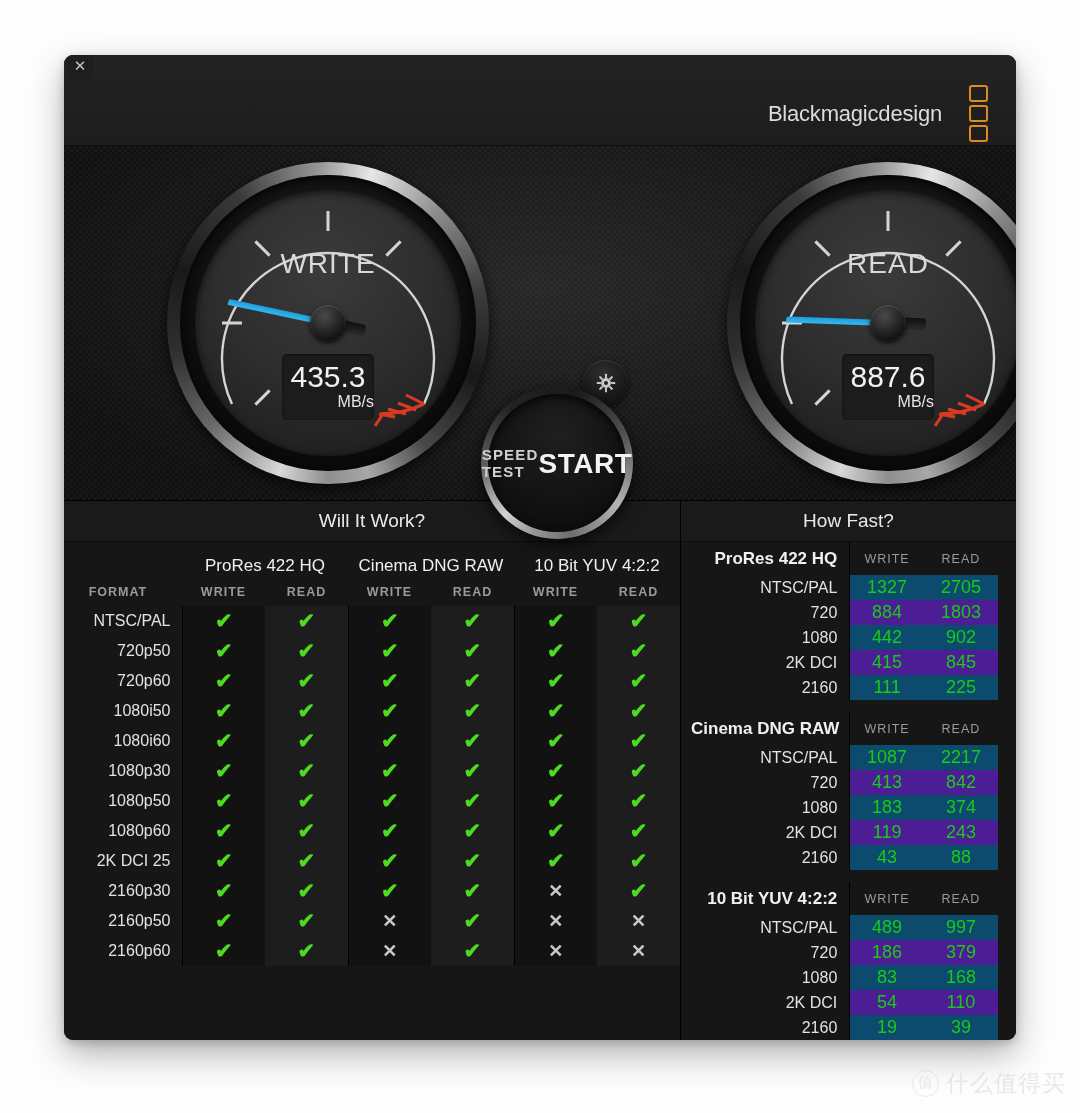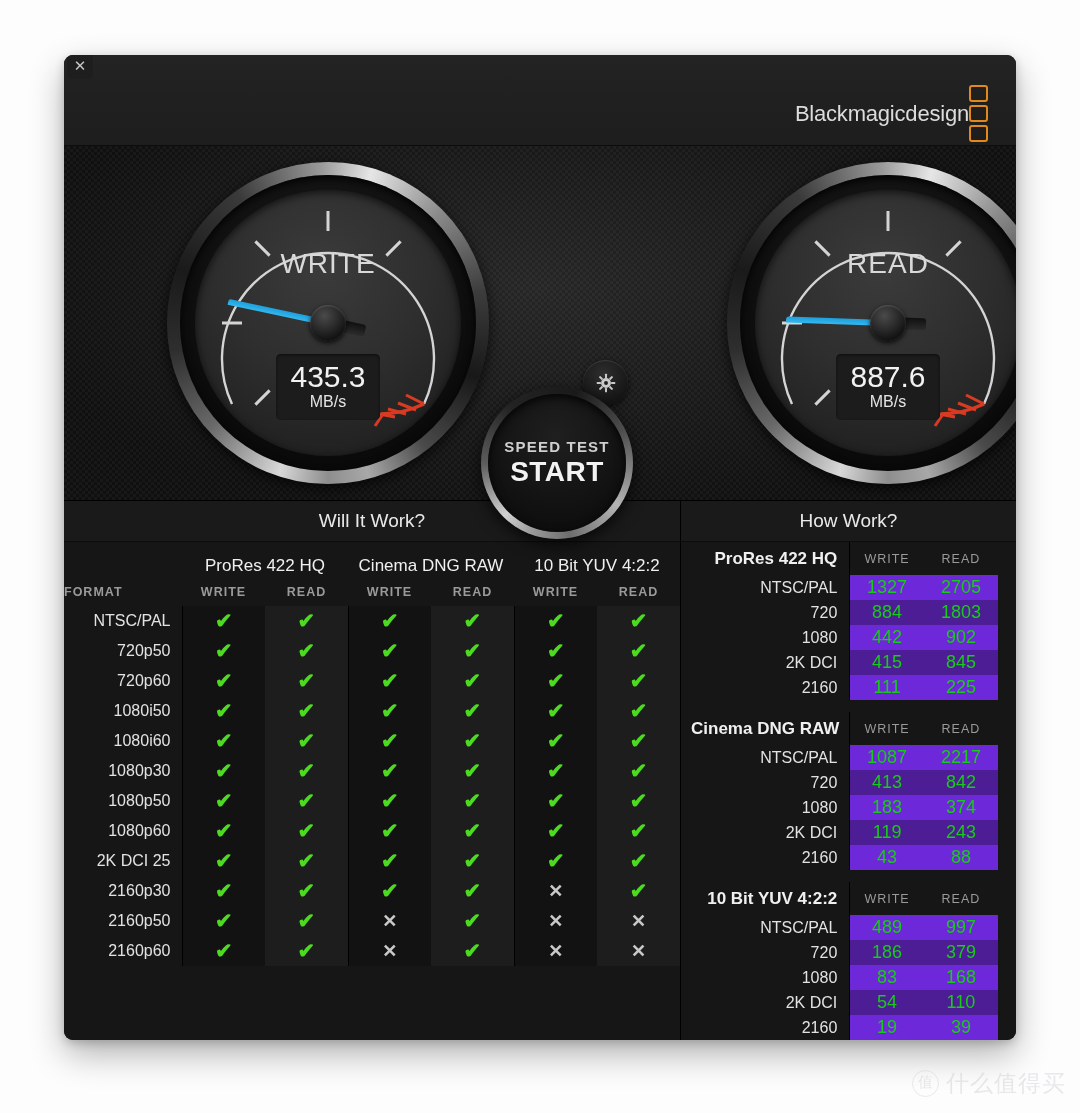--- a/index.html
+++ b/index.html
@@ -63,21 +63,21 @@
     font-weight: 300;
     letter-spacing: 0.3px;
     white-space: nowrap;
   }
   .brand {
     position: absolute;
     right: 28px;
     top: 30px;
     display: flex;
     align-items: center;
-    gap: 0;
+    gap: 27px;
   }
   .brand-text {
     font-size: 22px;
     color: #dcdcdc;
     font-weight: 300;
     letter-spacing: -0.2px;
     white-space: nowrap;
   }
   .brand-marks {
     display: flex;
@@ -198,38 +198,39 @@
     border-radius: 50%;
     background: radial-gradient(circle at 40% 30%, #4a4a4a, #131313 72%);
     box-shadow: 0 2px 5px rgba(0,0,0,0.8), inset 0 1px 2px rgba(255,255,255,0.18);
   }
 
   .value-box {
     position: absolute;
     left: 50%;
     bottom: 36px;
     transform: translateX(-50%);
-    width: 104px;
+    width: 92px;
     padding: 7px 0 9px;
     background: #1c1c1c;
     border-radius: 5px;
     text-align: center;
     box-shadow: inset 0 1px 3px rgba(0,0,0,0.6);
   }
   .value-num {
     font-size: 30px;
     color: #f2f2f2;
     font-weight: 400;
     line-height: 1.05;
   }
   .value-unit {
     font-size: 16px;
     color: #e4e4e4;
     font-weight: 400;
     margin-top: 1px;
+    text-align: right;
   }
 
   
   .gear-btn {
     position: absolute;
     left: 519px;
     top: 214px;
     width: 45px;
     height: 45px;
     border-radius: 50%;
@@ -256,21 +257,21 @@
     justify-content: center;
     box-shadow: 0 5px 16px rgba(0,0,0,0.75);
     cursor: pointer;
   }
   .start-inner {
     width: 138px;
     height: 138px;
     border-radius: 50%;
     background: radial-gradient(circle at 50% 30%, #1f1f1f 0%, #131313 55%, #090909 100%);
     display: flex;
-    flex-direction: column;
+    flex-direction: row;
     align-items: center;
     justify-content: center;
     box-shadow: inset 0 3px 10px rgba(0,0,0,0.85);
   }
   .start-small {
     font-size: 15px;
     letter-spacing: 1.2px;
     color: #cfcfcf;
     font-weight: 700;
   }
@@ -328,21 +329,21 @@
   }
   .wiw .subhdr {
     height: 28px;
     font-size: 12.5px;
     letter-spacing: 1px;
     color: #9a9a9a;
     text-align: center;
     vertical-align: middle;
   }
   .wiw .subhdr.fmt {
-    text-align: left;
+    text-align: center;
     padding-right: 10px;
   }
   .wiw td.fmt {
     text-align: right;
     padding-right: 11px;
     font-size: 16px;
     color: #e2e2e2;
     white-space: nowrap;
   }
   .wiw tbody tr { height: 30px; }
@@ -391,21 +392,21 @@
     padding-right: 12px;
     font-size: 16px;
     color: #e2e2e2;
     white-space: nowrap;
   }
   .hft td.val {
     text-align: center;
     font-size: 18px;
     color: #17cc17;
   }
-  .hft td.val.dark  { background: #6d28d9; }
+  .hft td.val.dark  { background: #0c4a6e; }
   .hft td.val.light { background: #4c1d95; }
   .hft td.sepl { border-left: 1px solid #000; }
   .hft .gap { height: 12px; }
 
   
   .watermark {
     position: absolute;
     right: 14px;
     bottom: 14px;
     display: flex;
@@ -551,21 +552,21 @@
           </div>
         </div>
       </div>
     </div>
 
     <div class="section-bar">
       <div class="left">
         <div class="section-title">Will It Work?</div>
       </div>
       <div class="right">
-        <div class="section-title">How Work?</div>
+        <div class="section-title">How Fast?</div>
       </div>
     </div>
 
     <div class="lower">
 
       <div class="panel-left">
         <table class="wiw">
           <colgroup>
             <col class="col-format">
               <col>

